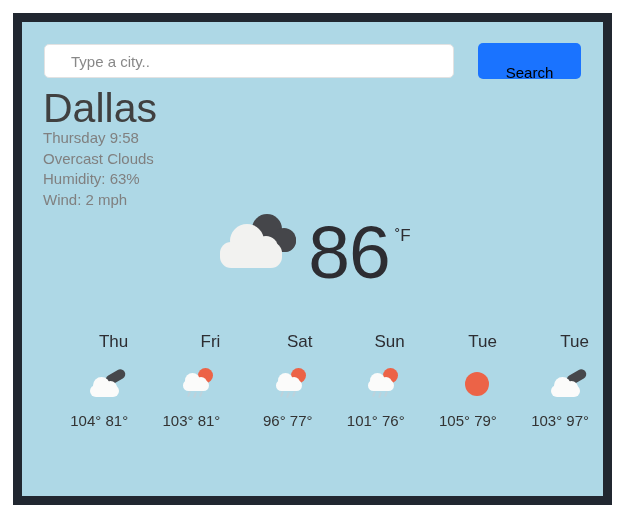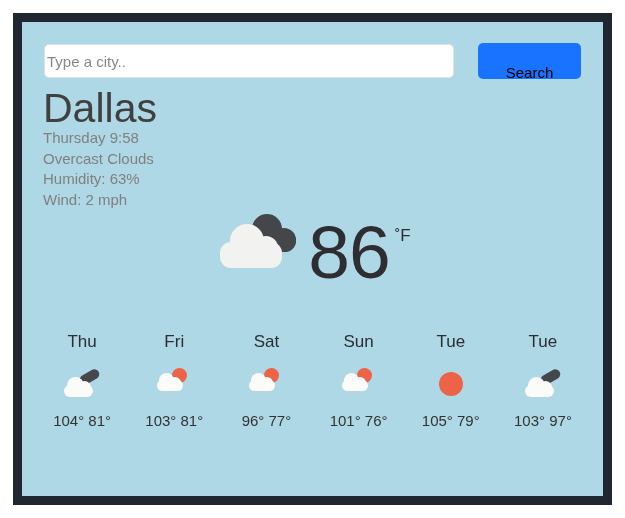--- a/index.html
+++ b/index.html
@@ -45,21 +45,21 @@
   .search-input {
     flex: 0 0 410px;
     height: 34px;
     box-sizing: border-box;
     border: 1px solid #e2e2e2;
     border-radius: 5px;
     background: #ffffff;
     font-family: "Liberation Sans", sans-serif;
     font-size: 15px;
     color: #333333;
-    padding: 0 2px;
+    padding: 0 26px;
     outline: none;
   }
   .search-input::placeholder {
     color: #888888;
     opacity: 1;
   }
   .search-button {
     margin-left: 24px;
     width: 118px;
     height: 36px;
@@ -147,21 +147,21 @@
     position: absolute;
     left: 14px;
     right: 14px;
     top: 310px;
     display: flex;
   }
   .fc-day {
     flex: 1 1 0;
     display: flex;
     flex-direction: column;
-    align-items: center;
+    align-items: flex-end;
   }
   .fc-label {
     font-size: 17px;
     color: #2d2d32;
     line-height: 20px;
   }
   .fc-icon {
     width: 40px;
     height: 34px;
     position: relative;

